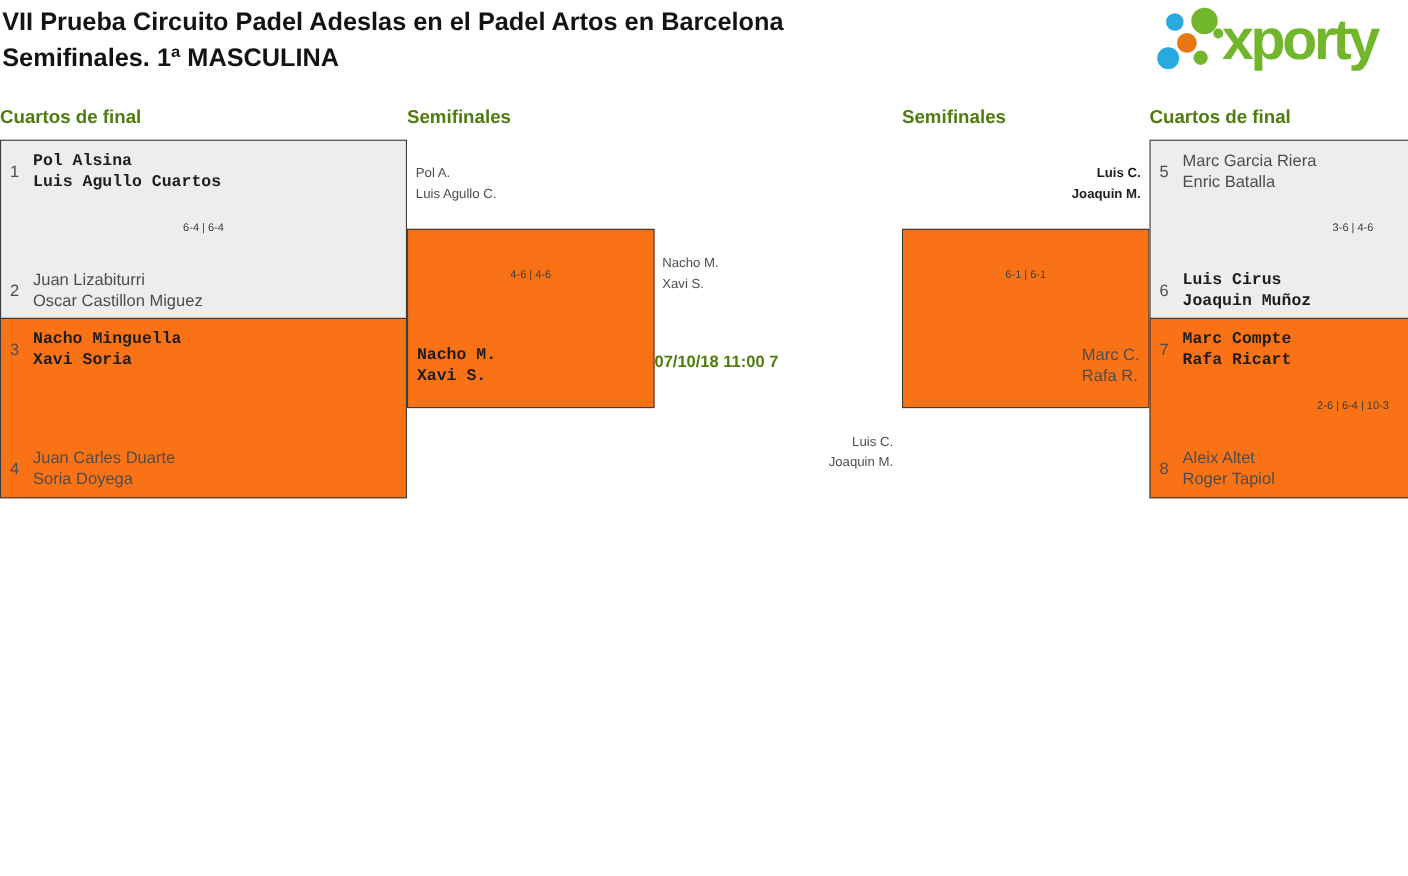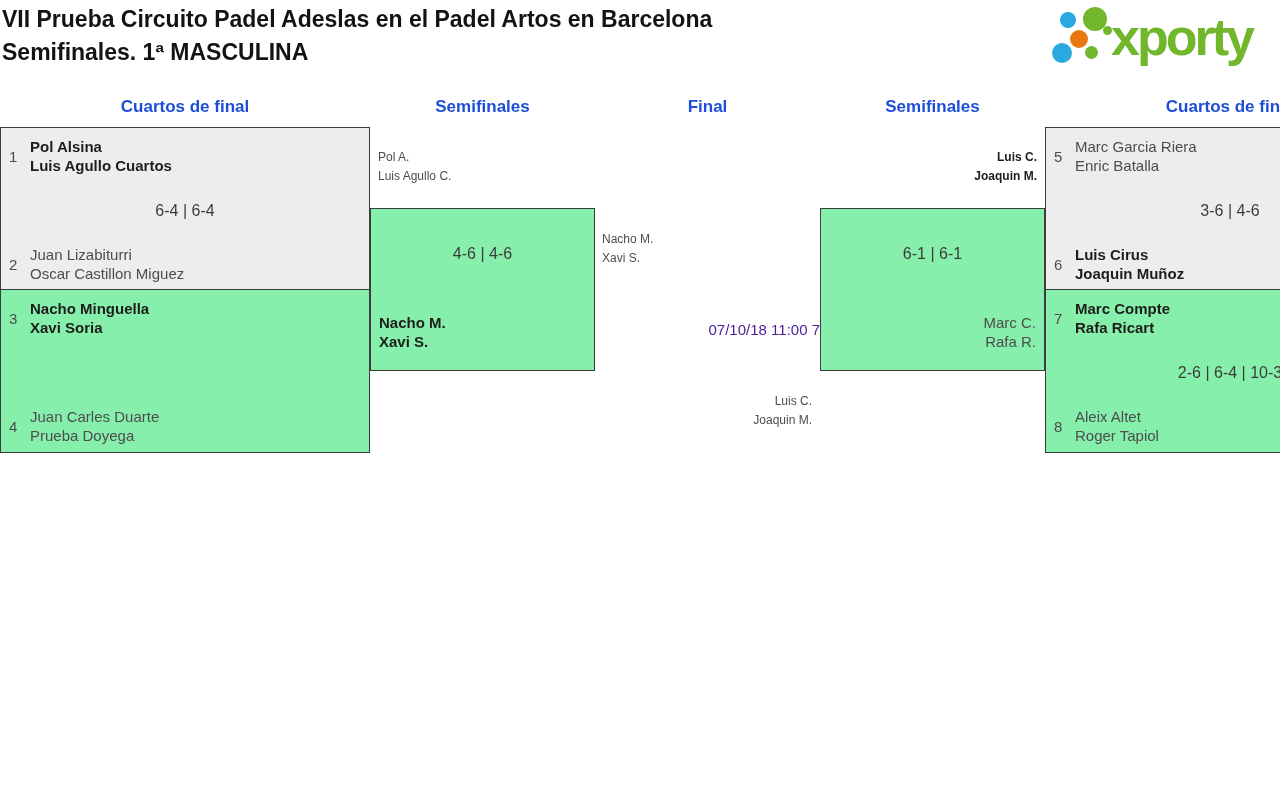--- a/index.html
+++ b/index.html
@@ -18,61 +18,61 @@
   .dot-green-big   { left:35px; top:7px;  width:24px; height:24px; background:#72b62c; }
   .dot-green-tiny  { left:55px; top:26px; width:9px;  height:9px;  background:#72b62c; }
   .dot-orange      { left:22px; top:30px; width:18px; height:18px; background:#e87711; }
   .dot-blue-big    { left:4px;  top:43px; width:20px; height:20px; background:#2aa9e0; }
   .dot-green-small { left:37px; top:46px; width:13px; height:13px; background:#72b62c; }
   .logo-text { position:absolute; left:63px; top:0; height:74px; display:flex; align-items:center;
                font-size:52px; font-weight:bold; letter-spacing:-3px; color:#72b62c; }
 
   
   .col-header { position:absolute; top:97px; font-size:17px; font-weight:bold;
-                color:#1d4ed8; text-align:center; white-space:nowrap; }
+                color:#4d7c0f; white-space:nowrap; }
   .col-qf-left  { left:0;      width:370px; }
   .col-sf-left  { left:370px;  width:225px; }
   .col-final    { left:595px;  width:225px; }
   .col-sf-right { left:820px;  width:225px; }
   .col-qf-right { left:1045px; width:370px; }
 
   
-  .box { position:absolute; border:1px solid #3c3c3c; background:#86efac; }
+  .box { position:absolute; border:1px solid #3c3c3c; background:#f97316; }
   .box.gray { background:#ededed; }
   .bx-qf-l1 { left:0;      top:127px; width:370px; height:163px; }
   .bx-qf-l2 { left:0;      top:289px; width:370px; height:164px; }
   .bx-sf-l  { left:370px;  top:208px; width:225px; height:163px; }
   .bx-sf-r  { left:820px;  top:208px; width:225px; height:163px; }
   .bx-qf-r1 { left:1045px; top:127px; width:370px; height:163px; }
   .bx-qf-r2 { left:1045px; top:289px; width:370px; height:164px; }
 
   
   .team { display:flex; align-items:center; font-size:15px; line-height:19px; color:#4d4d4d; }
   .team .seed { width:21px; flex:0 0 21px; color:#4d4d4d; font-size:15px; }
   .team .names span { display:block; white-space:nowrap; }
-  .winner { color:#1d1d1b; font-weight:bold; }
+  .winner { color:#1d1d1b; font-weight:bold;font-family:Liberation Mono, monospace; }
 
   .qf-team-top    { position:absolute; left:8px; top:9px; }
   .qf-team-bottom { position:absolute; left:8px; top:117px; }
   .score { position:absolute; left:0; width:100%; top:74px; text-align:center;
-           font-size:16px; color:#3c3c3b; white-space:nowrap; }
+           font-size:10px; color:#3c3c3b; white-space:nowrap; }
   .sf-score { top:36px; }
   .sf-team-bottom { position:absolute; left:8px; top:104px; }
-  .sf-team-bottom.right { left:auto; right:8px; text-align:right; }
+  .sf-team-bottom.right { left:auto; right:8px; }
 
   
   .float-team { position:absolute; font-size:12px; line-height:19px; color:#4d4d4d; }
   .float-team span { display:block; white-space:nowrap; }
   .sf-l-team-a { left:378px; top:148px; }
   .sf-r-team-a { left:820px; top:148px; width:217px; text-align:right; font-weight:bold; color:#1d1d1b; }
 
   
   .final-team-a { left:602px; top:230px; }
-  .final-schedule { position:absolute; left:595px; top:321px; width:225px; text-align:right;
-                    font-size:15px; color:#4c1d95; white-space:nowrap; }
+  .final-schedule { position:absolute; left:595px; top:321px; width:225px; text-align:left;
+                    font-size:15px; color:#4d7c0f; white-space:nowrap;font-weight:bold; }
   .final-team-b { left:596px; top:392px; width:216px; text-align:right; }
 </style>
 </head>
 <body>
 
 <div class="page">
 
   <h1 class="page-title">
     <span>VII Prueba Circuito Padel Adeslas en el Padel Artos en Barcelona</span>
     <span>Semifinales. 1ª MASCULINA</span>
@@ -83,21 +83,20 @@
     <span class="dot dot-green-big"></span>
     <span class="dot dot-green-tiny"></span>
     <span class="dot dot-orange"></span>
     <span class="dot dot-blue-big"></span>
     <span class="dot dot-green-small"></span>
     <span class="logo-text">xporty</span>
   </div>
 
   <div class="col-header col-qf-left">Cuartos de final</div>
   <div class="col-header col-sf-left">Semifinales</div>
-  <div class="col-header col-final">Final</div>
   <div class="col-header col-sf-right">Semifinales</div>
   <div class="col-header col-qf-right">Cuartos de final</div>
 
   <div class="box gray bx-qf-l1">
     <div class="team qf-team-top">
       <span class="seed">1</span>
       <span class="names winner">
         <span>Pol Alsina</span>
         <span>Luis Agullo Cuartos</span>
       </span>
@@ -117,21 +116,21 @@
       <span class="seed">3</span>
       <span class="names winner">
         <span>Nacho Minguella</span>
         <span>Xavi Soria</span>
       </span>
     </div>
     <div class="team qf-team-bottom">
       <span class="seed">4</span>
       <span class="names">
         <span>Juan Carles Duarte</span>
-        <span>Prueba Doyega</span>
+        <span>Soria Doyega</span>
       </span>
     </div>
   </div>
 
   <div class="float-team sf-l-team-a">
     <span>Pol A.</span>
     <span>Luis Agullo C.</span>
   </div>
 
   <div class="box bx-sf-l">

